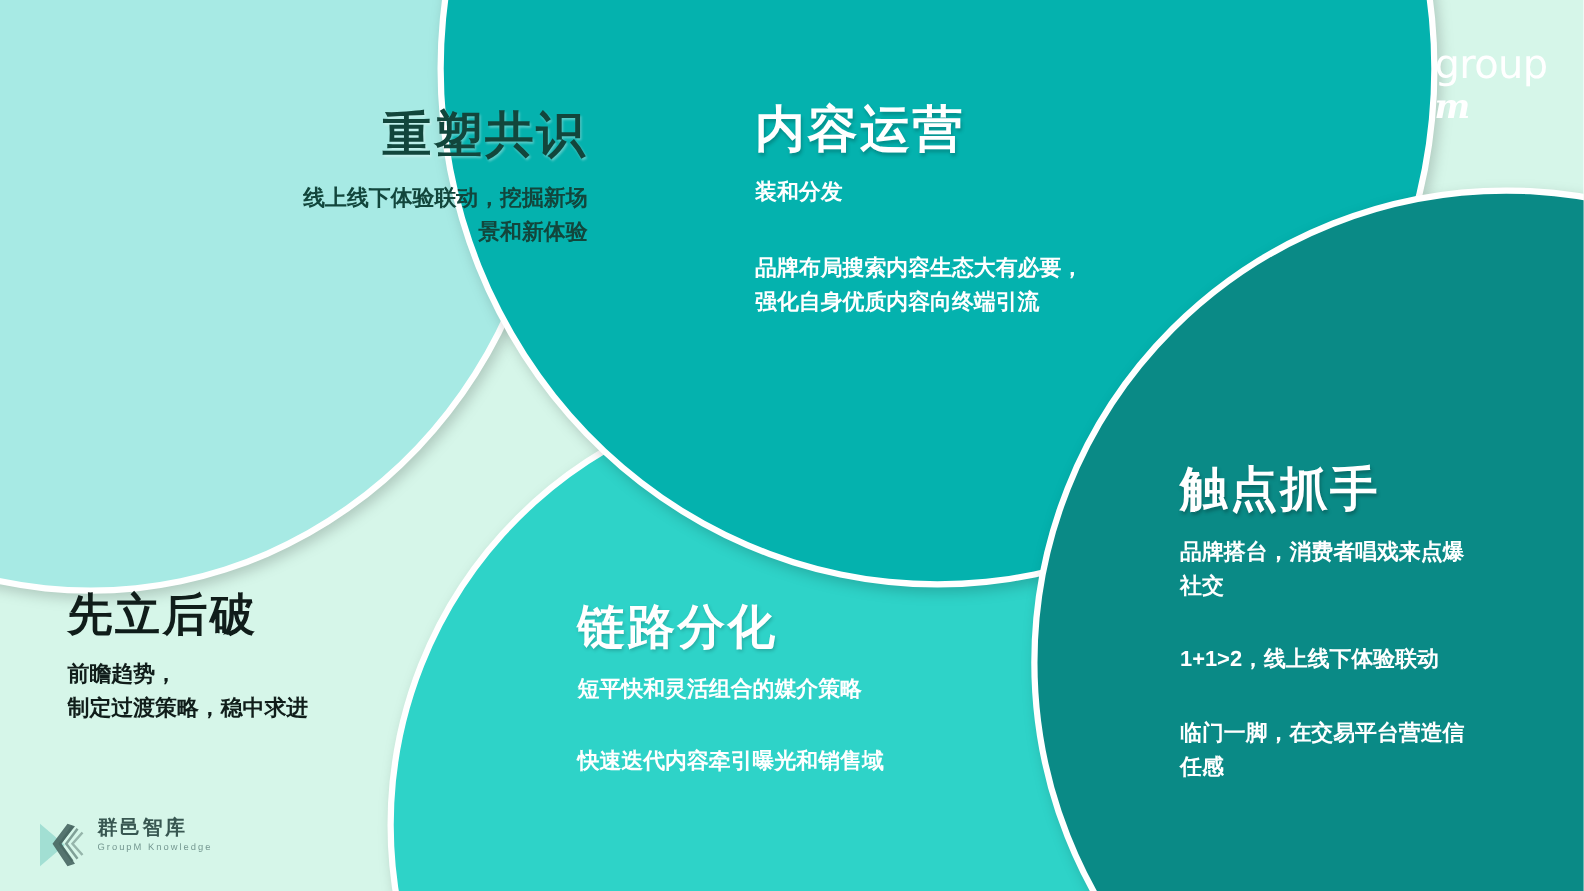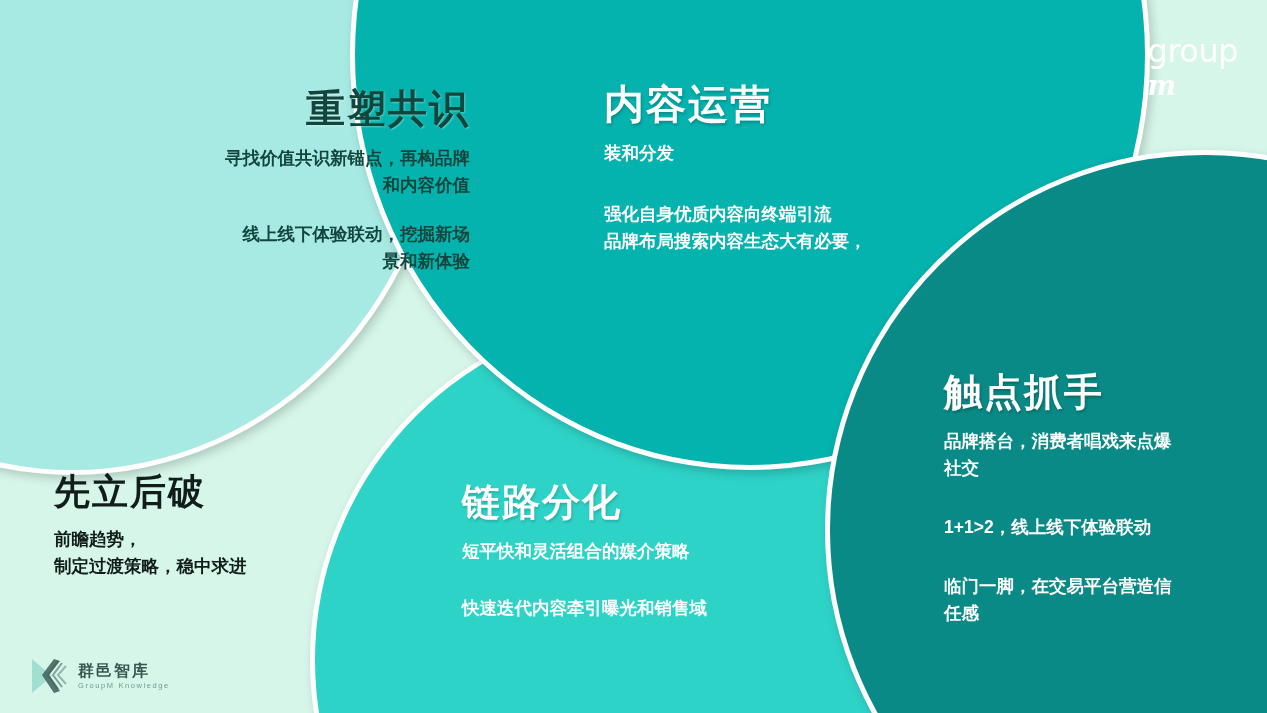--- a/index.html
+++ b/index.html
@@ -86,21 +86,21 @@
     font-family:"DejaVu Sans",sans-serif;
   }
   #groupm-logo .gm-m{
     font-size:27px;color:#ffffff;font-style:italic;font-weight:bold;
     font-family:"DejaVu Serif",serif;margin-left:1px;
   }
 
   
   #knowledge-logo{
     position:absolute;left:30px;bottom:16px;
-    display:flex;align-items:center;gap:8px;opacity:.92;
+    display:flex;align-items:flex-start;gap:8px;opacity:.92;
   }
   #knowledge-logo .kl-mark{width:40px;height:42px;flex:none;}
   #knowledge-logo .kl-text{display:flex;flex-direction:column;line-height:1;}
   #knowledge-logo .kl-cn{
     font-size:16px;font-weight:bold;color:#2b4a45;letter-spacing:2px;
   }
   #knowledge-logo .kl-en{
     font-size:7.5px;color:#6d908a;letter-spacing:1.6px;margin-top:3px;
   }
 </style>
@@ -112,37 +112,33 @@
   <div class="field"></div>
 
   <div class="circle" id="circle-reshape"></div>
   <div class="circle" id="circle-chain"></div>
   <div class="circle" id="circle-content"></div>
   <div class="circle" id="circle-touch"></div>
 
   <div class="block" id="block-reshape">
     <h2 class="title">重塑共识</h2>
     <div class="para">
-      <p class="body-line">寻找价值共识新锚点，再构品牌</p>
-      <p class="body-line">和内容价值</p>
-    </div>
-    <div class="para">
       <p class="body-line">线上线下体验联动，挖掘新场</p>
       <p class="body-line">景和新体验</p>
     </div>
   </div>
 
   <div class="block" id="block-content">
     <h2 class="title">内容运营</h2>
     <div class="para">
       <p class="body-line">装和分发</p>
     </div>
     <div class="para">
+      <p class="body-line">品牌布局搜索内容生态大有必要，</p>
       <p class="body-line">强化自身优质内容向终端引流</p>
-      <p class="body-line">品牌布局搜索内容生态大有必要，</p>
     </div>
   </div>
 
   <div class="block" id="block-touch">
     <h2 class="title">触点抓手</h2>
     <div class="para">
       <p class="body-line">品牌搭台，消费者唱戏来点爆</p>
       <p class="body-line">社交</p>
     </div>
     <div class="para">

